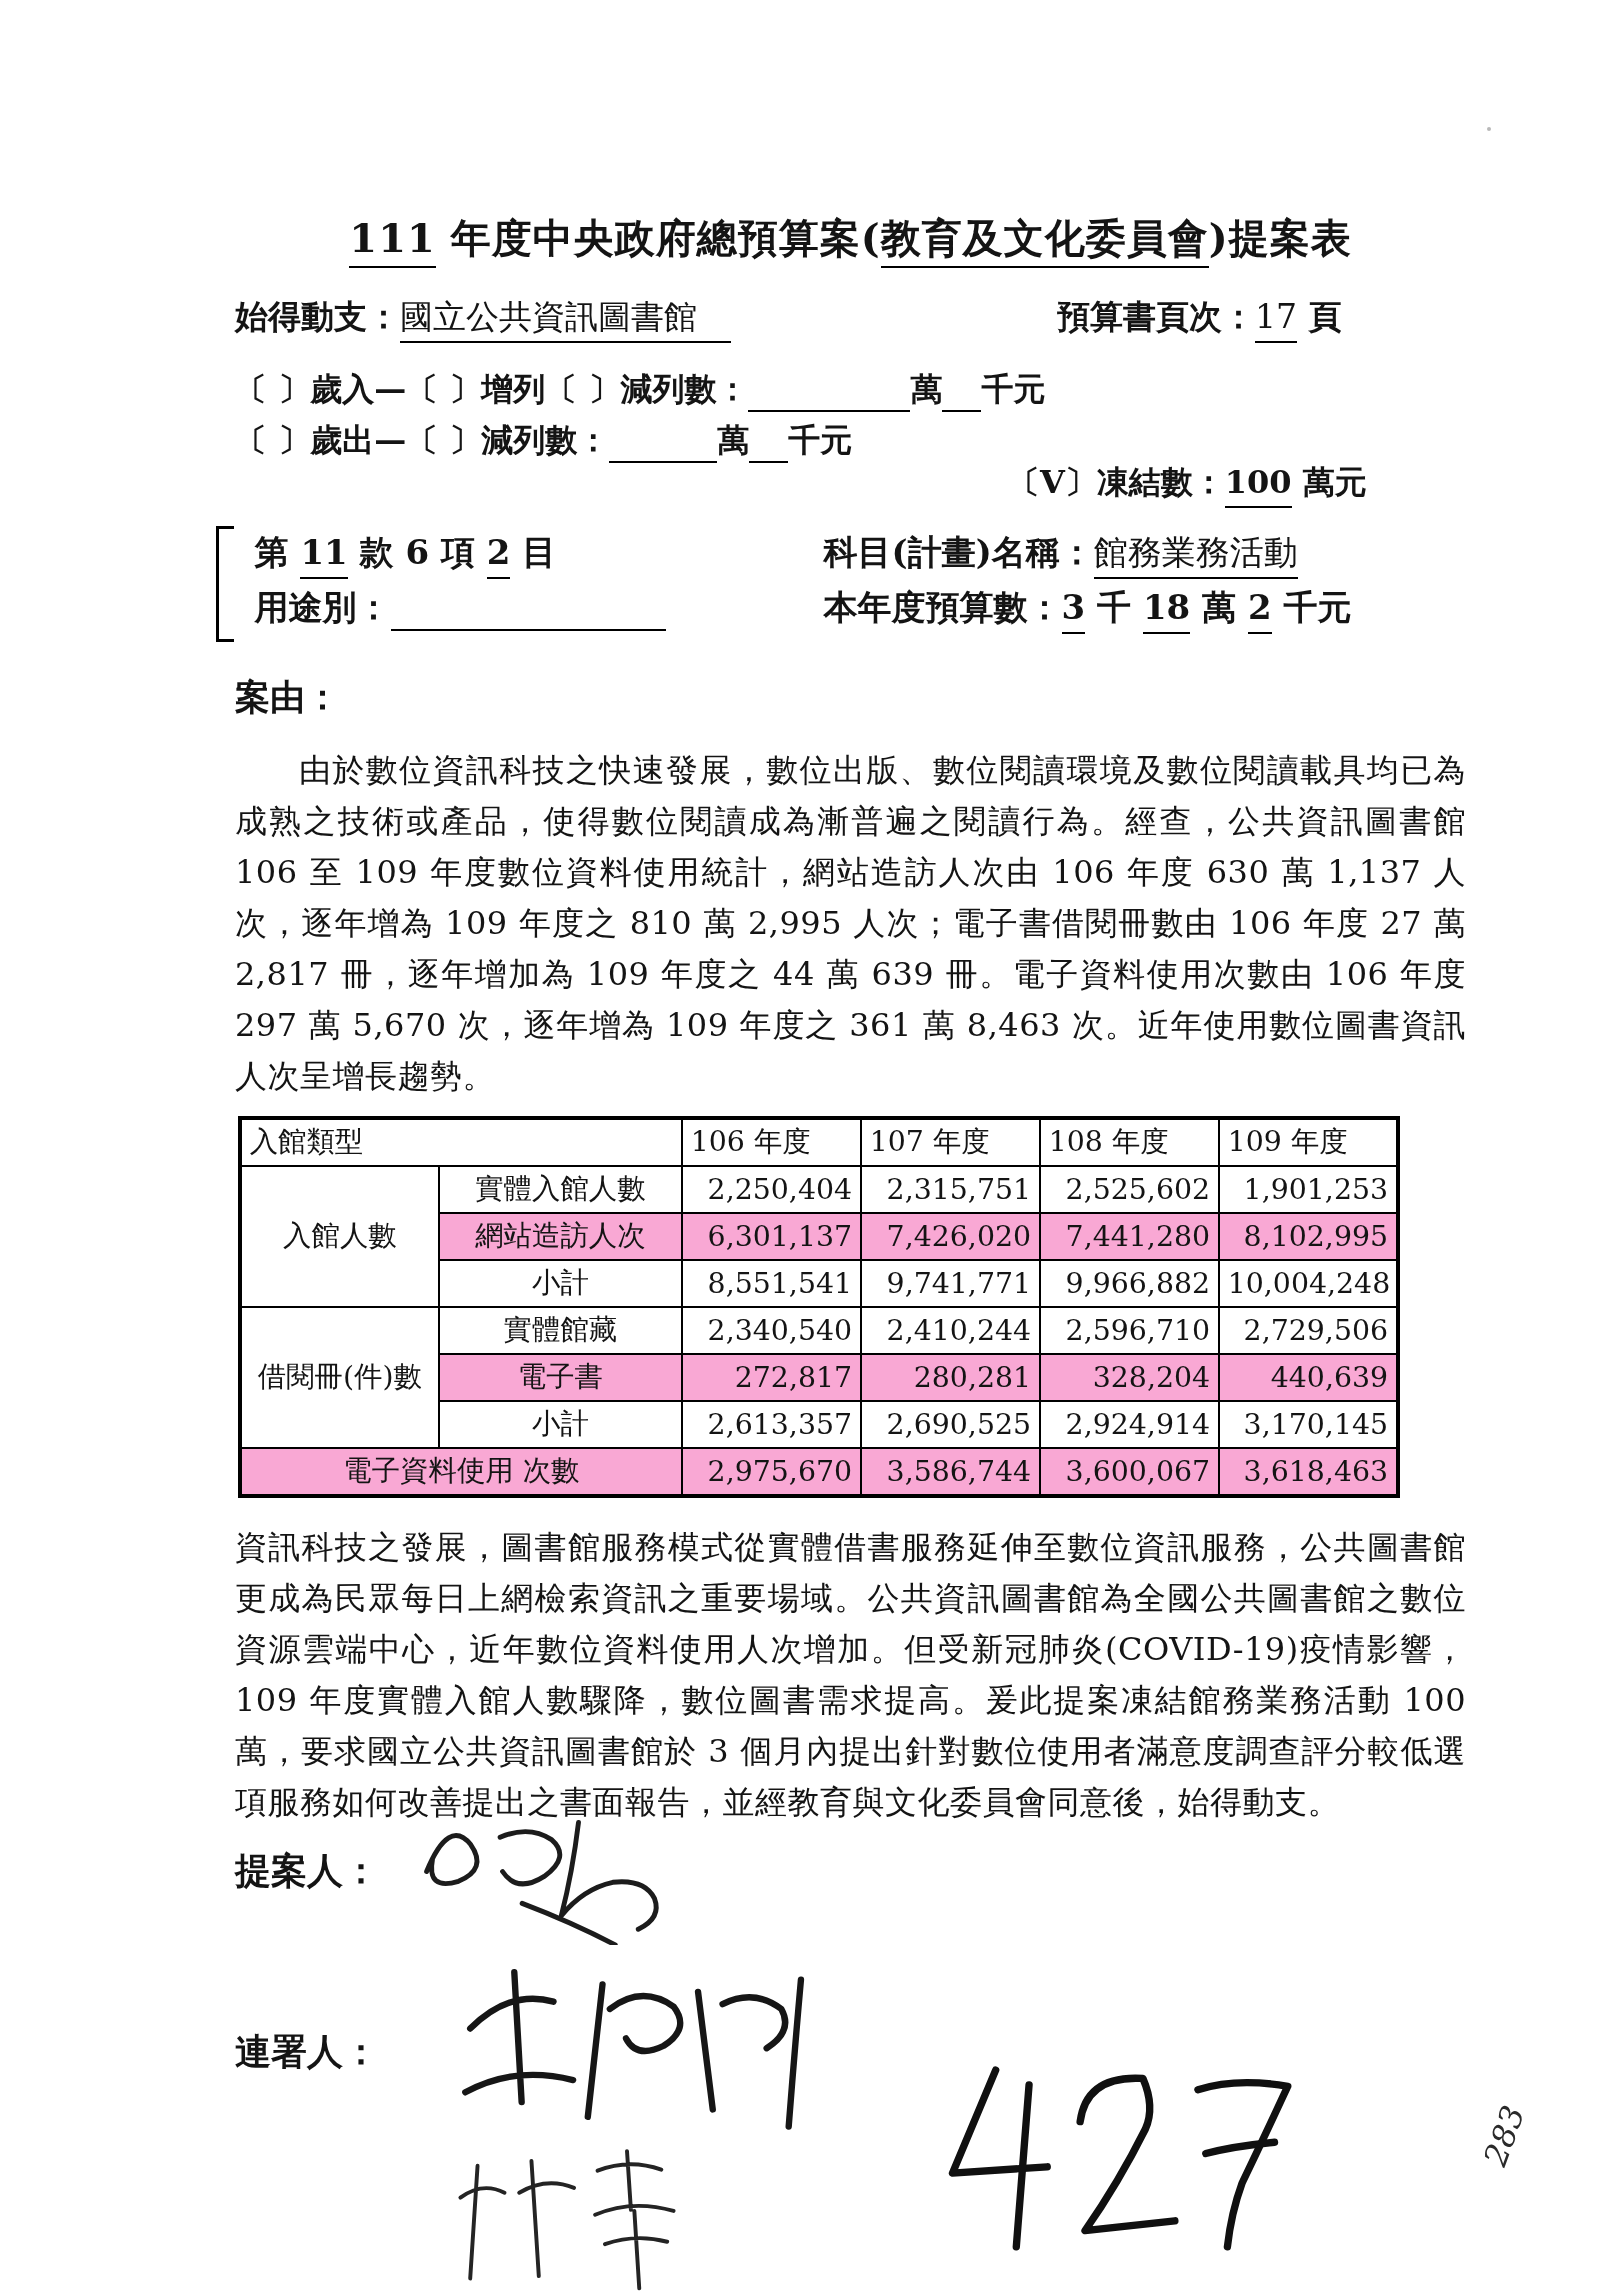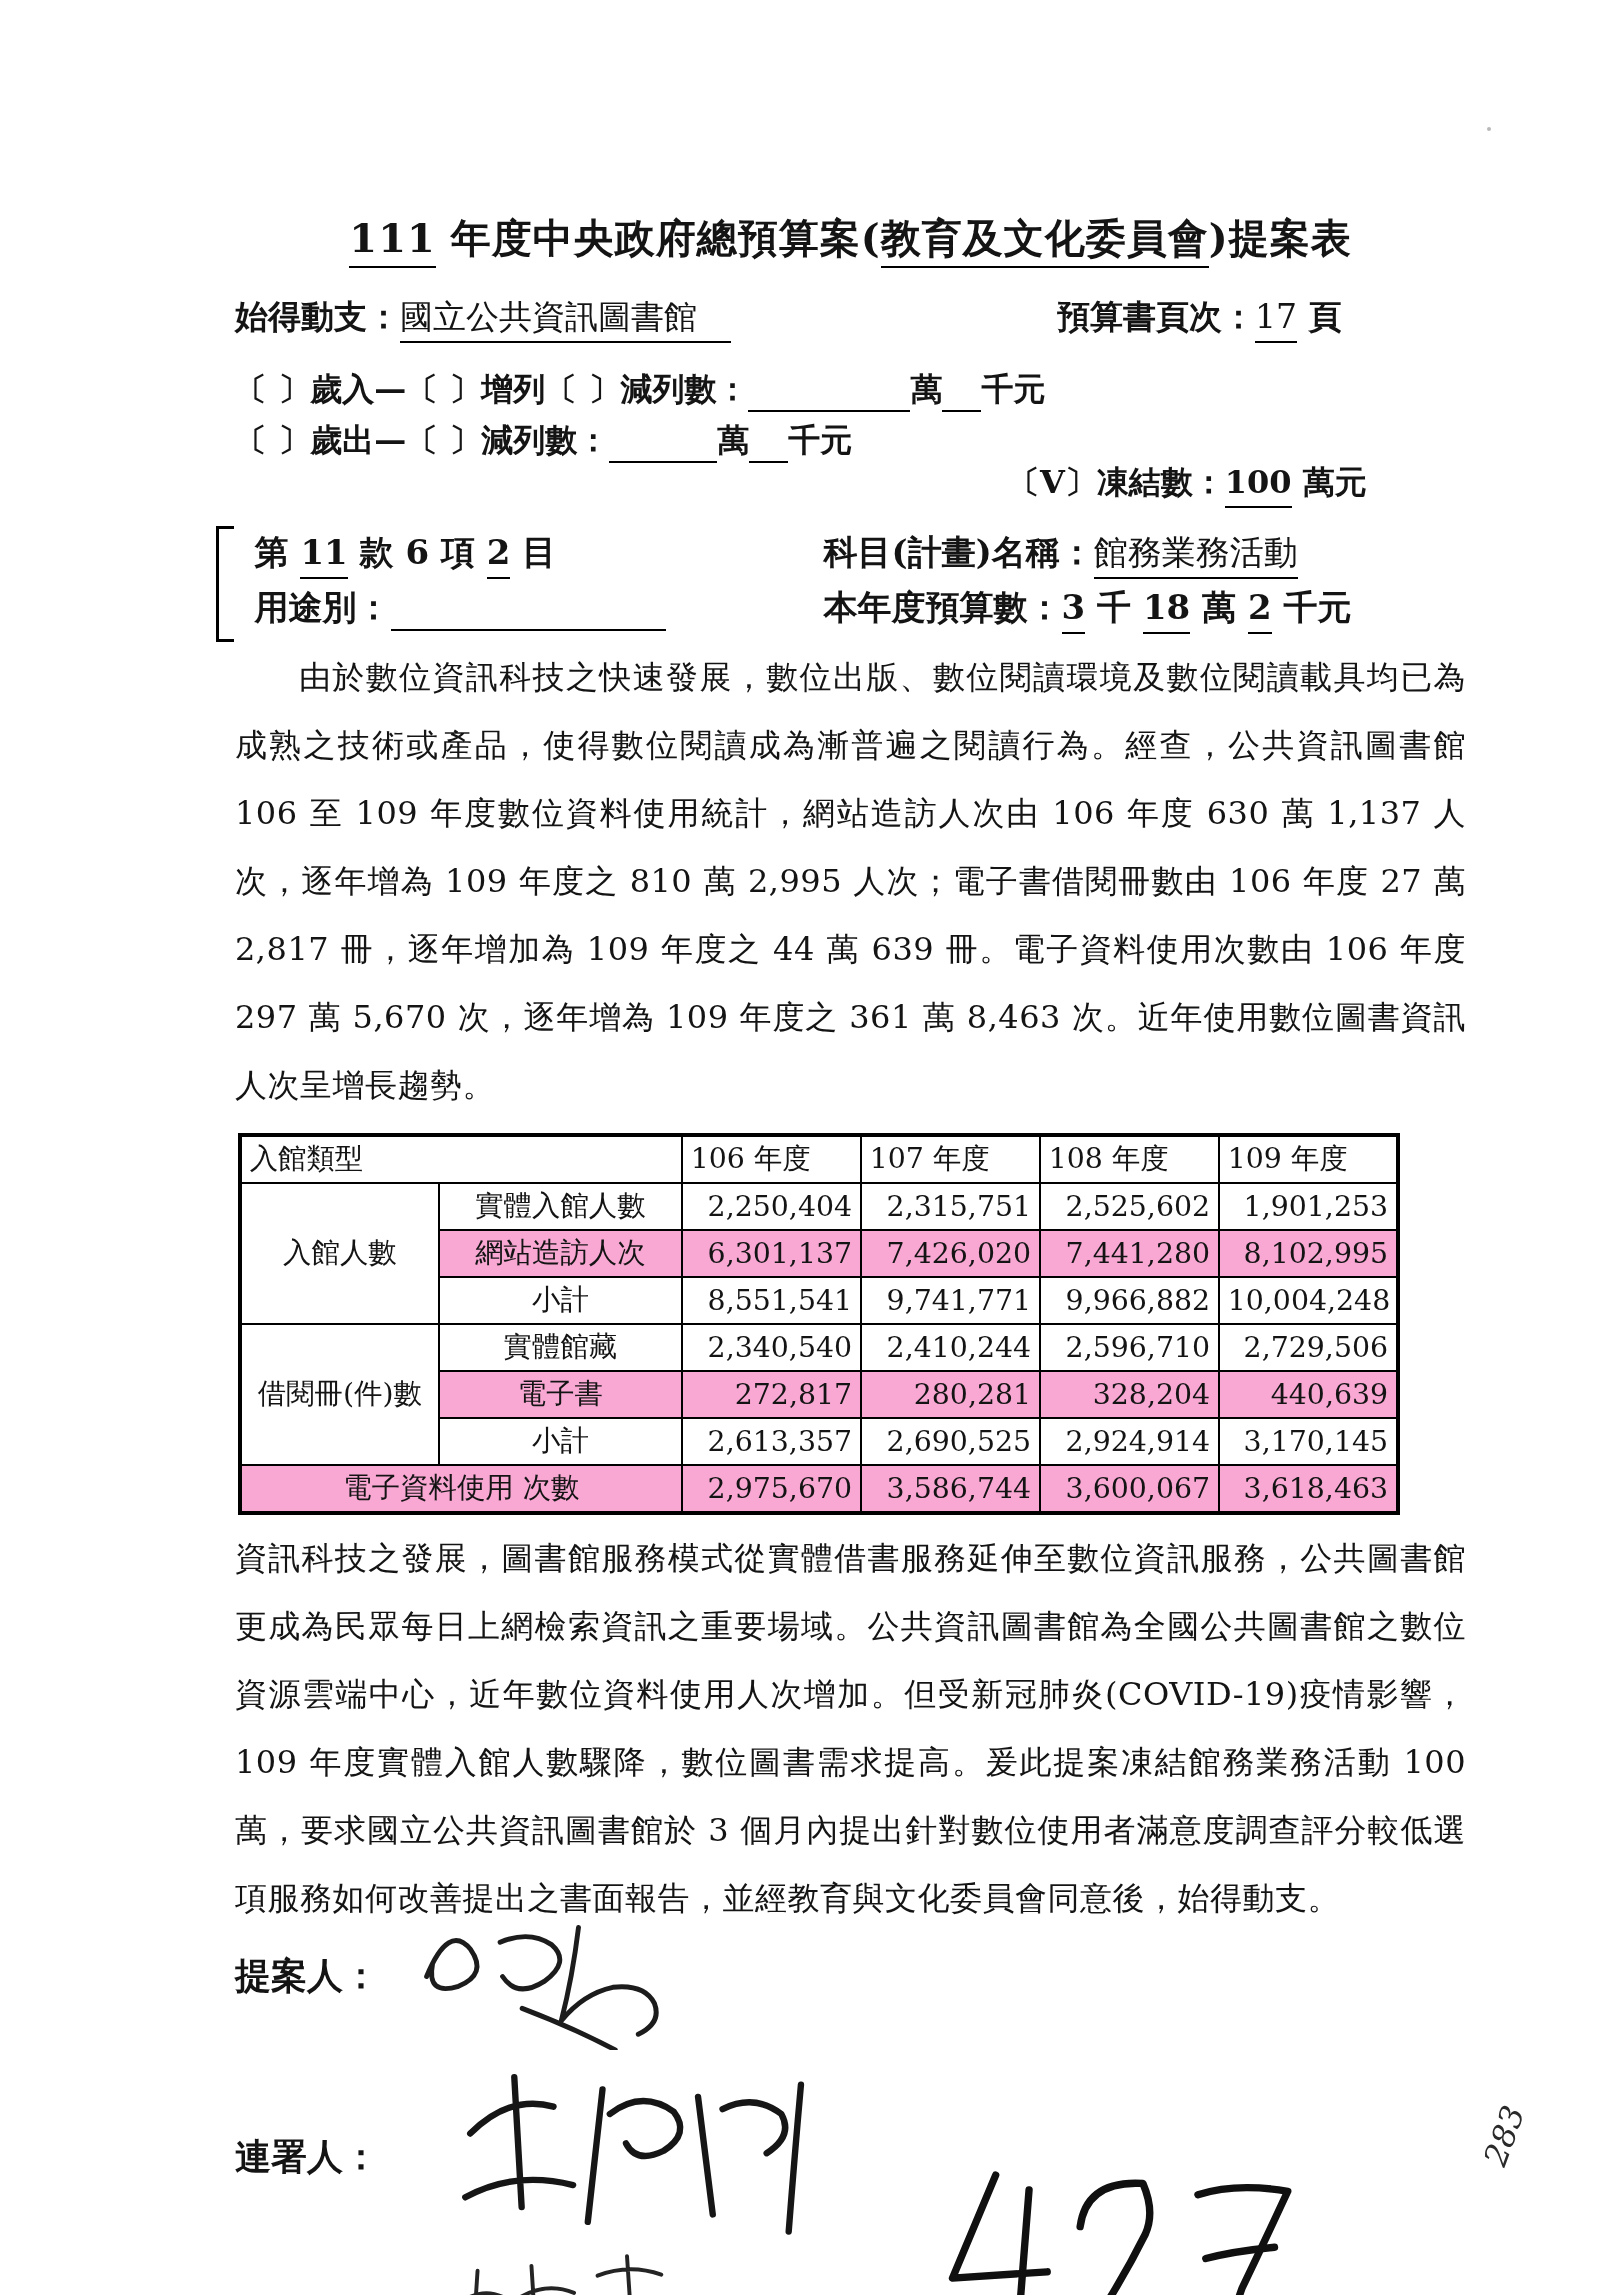--- a/index.html
+++ b/index.html
@@ -25,21 +25,21 @@
   .unit-line{margin-bottom:22px;font-size:33px;}
   .io-line{font-size:32px;}
   .section-block{position:relative;margin-top:60px;padding-left:19.6px;}
   .bracket{
     position:absolute;left:-18.6px;top:-3.9px;width:14.7px;height:110px;
     border-left:3.4px solid #000;border-top:3.4px solid #000;border-bottom:3.4px solid #000;
   }
   .section-line{font-size:34px;height:55px;position:relative;white-space:nowrap;}
   .case-heading{margin-top:34px;font-size:35px;font-weight:bold;}
   .para{
-    margin-top:3px;font-size:32px;line-height:68px;
+    margin-top:24px;font-size:32px;line-height:51px;
     text-align:justify;letter-spacing:0.5px;
   }
   .para.indent{text-indent:2em;}
   table.stats{
     border-collapse:collapse;table-layout:fixed;
     width:1158px;margin:13.7px 0 9.8px 2.9px;
     border:4.9px solid #000;
     font-size:28.4px;
   }
   table.stats td,table.stats th{
@@ -100,20 +100,21 @@
         </span>
       </div>
       <div class="section-line">
         <span class="b">用途別：</span><span class="blank" style="width:275px;"></span>
         <span class="right-part" style="left:569px;top:0;">
           <span class="b">本年度預算數：</span><span class="u b">3</span><span class="b"> 千 </span><span class="u b">18</span><span class="b"> 萬 </span><span class="u b">2</span><span class="b"> 千元</span>
         </span>
       </div>
     </div>
 
+    <div class="case-heading">案由：</div>
     <div class="para indent">由於數位資訊科技之快速發展，數位出版、數位閱讀環境及數位閱讀載具均已為成熟之技術或產品，使得數位閱讀成為漸普遍之閱讀行為。經查，公共資訊圖書館 106 至 109 年度數位資料使用統計，網站造訪人次由 106 年度 630 萬 1,137 人次，逐年增為 109 年度之 810 萬 2,995 人次；電子書借閱冊數由 106 年度 27 萬 2,817 冊，逐年增加為 109 年度之 44 萬 639 冊。電子資料使用次數由 106 年度 297 萬 5,670 次，逐年增為 109 年度之 361 萬 8,463 次。近年使用數位圖書資訊人次呈增長趨勢。</div>
 
     <table class="stats">
       <colgroup>
         <col style="width:199px;">
           <col style="width:243px;">
         <col style="width:179px;">
           <col style="width:179px;">
         <col style="width:179px;">
           <col style="width:179px;">

